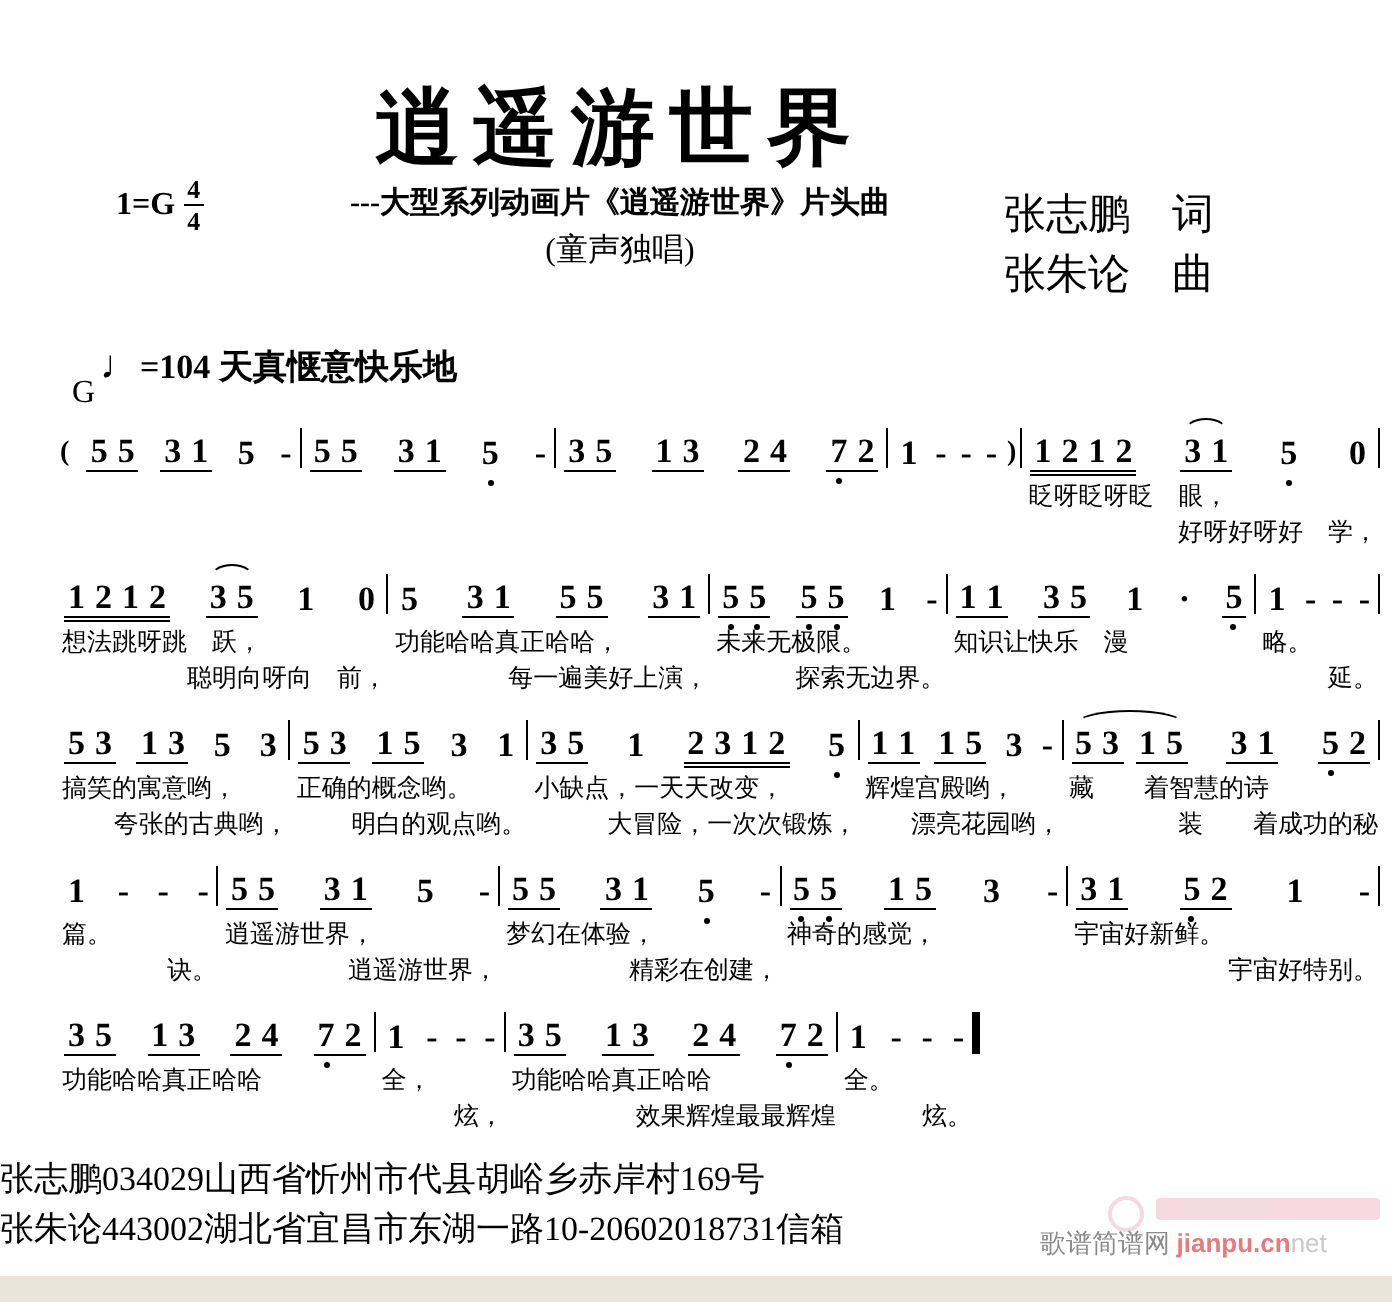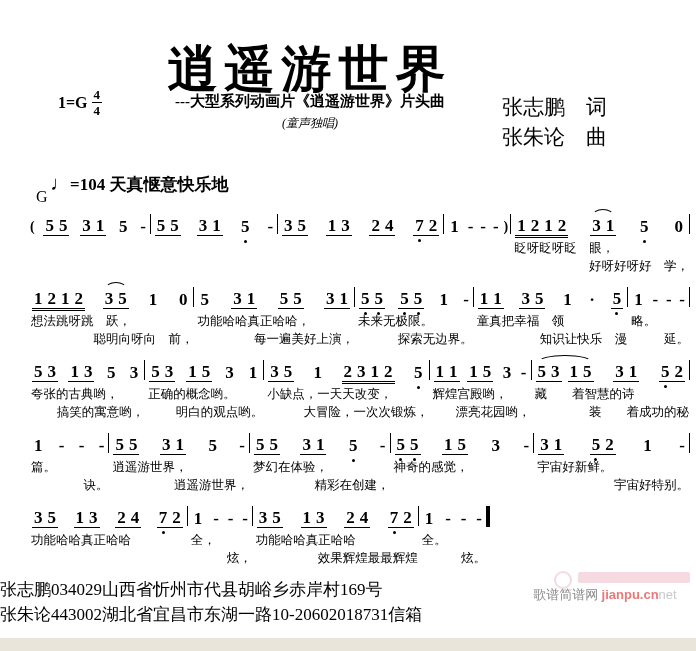--- a/index.html
+++ b/index.html
@@ -4,29 +4,29 @@
 <style>
   html,body{margin:0;padding:0;}
   body{
     width:696px;height:651px;position:relative;overflow:hidden;
     background:#ffffff;color:#000;
     font-family:"Liberation Serif","DejaVu Serif",serif;
   }
   
   .title{
     position:absolute;top:36px;left:150px;width:320px;text-align:center;
-    font-size:50px;font-weight:bold;letter-spacing:7px;white-space:nowrap;
+    font-size:42px;font-weight:bold;letter-spacing:7px;white-space:nowrap;
   }
   .credits{position:absolute;top:48px;left:502px;font-size:21px;line-height:30px;white-space:nowrap;margin-top:44px;}
   .keysig{position:absolute;top:88px;left:58px;font-size:16px;font-weight:bold;display:flex;align-items:center;gap:4px;}
   .frac{display:inline-flex;flex-direction:column;align-items:center;line-height:1;font-size:13px;font-weight:bold;}
   .frac .ft{border-bottom:1px solid #000;padding:0 2px 1px;}
   .frac .fb{padding-top:1px;}
   .subtitle{position:absolute;top:92px;left:60px;width:500px;text-align:center;font-size:15px;font-weight:bold;white-space:nowrap;}
-  .subtitle2{position:absolute;top:115px;left:60px;width:500px;text-align:center;font-size:12px;font-style:italic;}
+  .subtitle2{position:absolute;top:115px;left:60px;width:500px;text-align:center;font-size:16px;}
   .tempo{position:absolute;top:172px;left:50px;font-size:17px;font-weight:bold;white-space:nowrap;}
   .tempo .glyph{font-size:20px;}
   .chord{position:absolute;top:188px;left:36px;font-size:16px;}
   
   #score{position:absolute;top:212px;left:28px;width:662px;}
   .mline{display:flex;margin-bottom:10px;align-items:flex-start;}
   .measure{display:flex;flex-direction:column;min-width:0;}
   .notes{display:flex;justify-content:space-between;align-items:flex-end;height:24px;padding:0 4px;font-weight:bold;font-size:17px;line-height:19px;}
   .grp{display:inline-flex;gap:5px;padding:0 2px;position:relative;}
   .grp.u1,.grp.u2{border-bottom:1px solid #000;}
@@ -39,21 +39,21 @@
     border-radius:50% 50% 0 0 / 100% 100% 0 0;}
   .paren{font-size:14px;font-weight:bold;margin:0 -2px;}
   .adot{font-weight:bold;}
   .bar{flex:none;width:1px;background:#000;height:20px;margin-top:2px;}
   .bar.final{width:4px;height:21px;}
   .lyr{font-size:12.5px;line-height:18px;min-height:18px;white-space:nowrap;padding-left:3px;margin-top:3px;}
   .lyr + .lyr{margin-top:0;text-align:right;}
   
   .footer{position:absolute;top:577px;left:0;width:100%;font-size:17px;line-height:25px;}
   .band{position:absolute;left:0;right:0;bottom:0;height:13px;background:#e9e5da;}
-  .watermark{position:absolute;right:6px;top:569px;width:170px;text-align:center;}
+  .watermark{position:absolute;right:6px;top:596px;width:170px;text-align:left;}
   .wm-smudge{position:relative;height:16px;opacity:.55;margin-bottom:1px;}
   .wm-smudge .circ{position:absolute;right:118px;top:2px;width:14px;height:14px;border:2px solid #e8bcc8;border-radius:50%;}
   .wm-smudge .blk{position:absolute;right:0;top:3px;width:112px;height:11px;background:#f0bcc9;border-radius:2px;}
   .wm-text{font-size:13px;white-space:nowrap;}
   .wm-site{color:#8a8a8a;}
   .wm-domain{color:#e87a7a;font-weight:bold;font-family:"Liberation Sans",sans-serif;}
   .wm-suffix{color:#c9c9c9;font-family:"Liberation Sans",sans-serif;}
 </style>
 </head>
 <body>
@@ -264,21 +264,20 @@
             <span class="nt">5</span>
           </span>
           <span class="grp">
             <span class="nt">1</span>
           </span>
           <span class="adot">·</span>
           <span class="grp u1">
             <span class="nt dv">5</span>
           </span>
         </div>
-        <div class="lyr">童真把幸福　领</div>
         <div class="lyr">知识让快乐　漫</div>
       </div>
       <div class="bar"></div>
       <div class="measure" style="flex-grow: 10;">
         <div class="notes">
           <span class="grp">
             <span class="nt">1</span>
           </span>
           <span class="nt">-</span>
           <span class="nt">-</span>
@@ -300,22 +299,22 @@
             <span class="nt">1</span>
             <span class="nt">3</span>
           </span>
           <span class="grp">
             <span class="nt">5</span>
           </span>
           <span class="grp">
             <span class="nt">3</span>
           </span>
         </div>
+        <div class="lyr">搞笑的寓意哟，</div>
         <div class="lyr">夸张的古典哟，</div>
-        <div class="lyr">搞笑的寓意哟，</div>
       </div>
       <div class="bar"></div>
       <div class="measure" style="flex-grow: 18;">
         <div class="notes">
           <span class="grp u1">
             <span class="nt">5</span>
             <span class="nt">3</span>
           </span>
           <span class="grp u1">
             <span class="nt">1</span>

